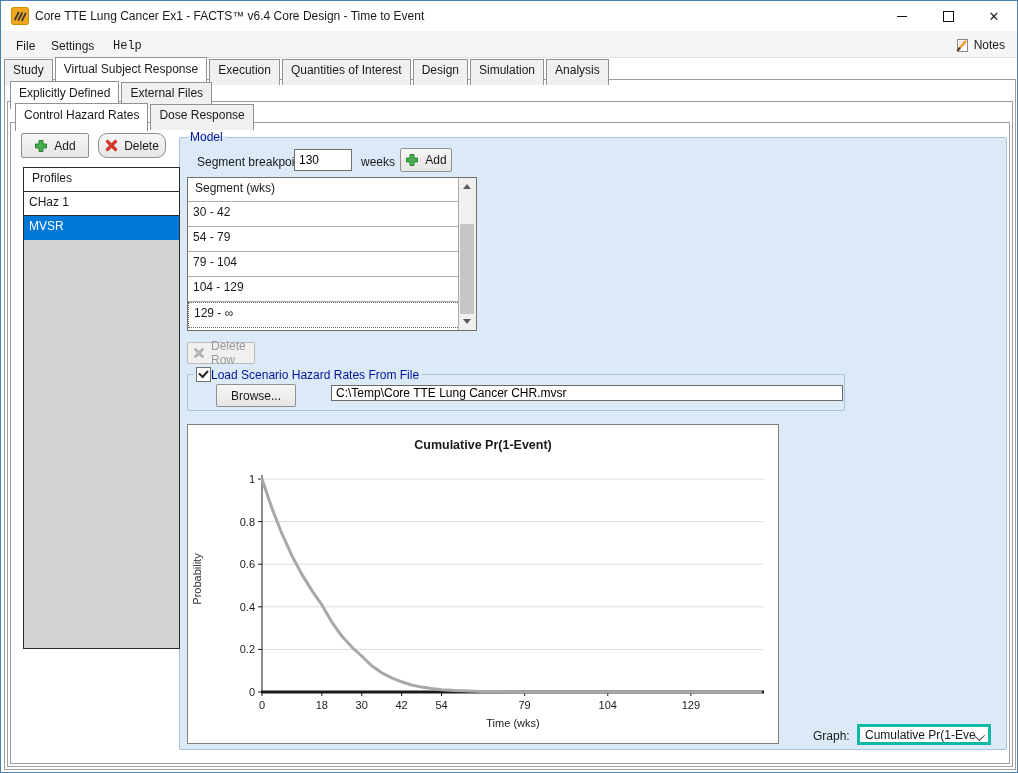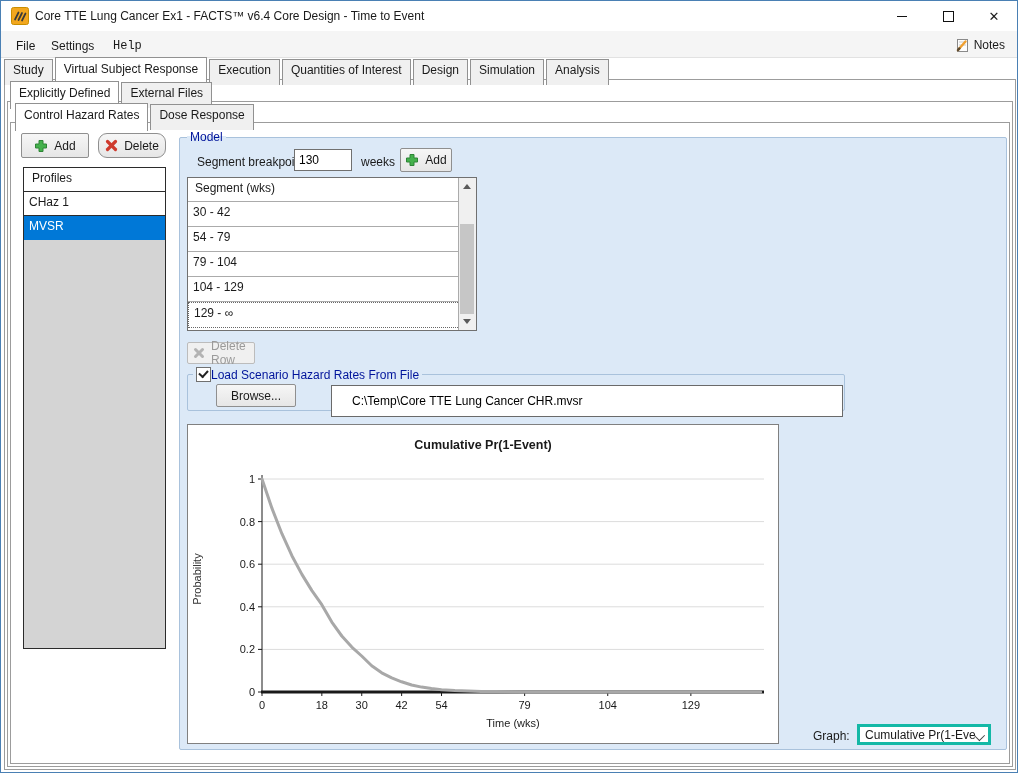--- a/index.html
+++ b/index.html
@@ -30,21 +30,21 @@
   #page2{left:6px;top:100px;width:1006px;height:666px;z-index:2;}
   #tabs3{left:14px;top:102px;z-index:9;}
   #page3{left:9px;top:121px;width:1000px;height:642px;z-index:3;}
   #tabs2 .tab.active,#tabs3 .tab.active{height:22px;}
 
   
   .btn{display:flex;align-items:center;justify-content:center;gap:6px;background:linear-gradient(#f6f6f6,#e6e6e6);border:1px solid #8f8f8f;border-radius:2px;cursor:default;z-index:10;}
   .btn.disabled{background:#f0f0f0;border-color:#bcbcbc;color:#9a9a9a;justify-content:flex-start;padding-left:5px;}
 
   
-  #profiles-list{left:22px;top:166px;width:143px;height:482px;background:#d4d4d4;border:1px solid #2b2b2b;z-index:10;}
+  #profiles-list{left:22px;top:166px;width:157px;height:482px;background:#d4d4d4;border:1px solid #2b2b2b;z-index:10;}
   .plist-header{height:20px;background:#ffffff;border-bottom:1px solid #2b2b2b;padding:3px 0 0 8px;}
   .plist-row{height:20px;background:#ffffff;border-bottom:1px solid #2b2b2b;padding:3px 0 0 5px;}
   .plist-row.selected{background:#0078d7;color:#ffffff;border-bottom:none;height:21px;}
 
   
   #model-box{left:178px;top:136px;width:828px;height:613px;background:#dce9f7;border:1px solid #a9c2dc;border-radius:2px;z-index:8;}
   .gb-label{position:absolute;z-index:12;color:#00149b;padding:0 3px;white-space:nowrap;}
   #model-label{left:186px;top:129px;background:linear-gradient(#ffffff 46%,#dce9f7 46%);}
   #load-label{left:192px;top:366px;background:#dce9f7;display:flex;align-items:center;gap:0;}
 
@@ -64,21 +64,21 @@
   .tri-down{width:0;height:0;border-left:4px solid transparent;border-right:4px solid transparent;border-top:5px solid #5a5a5a;}
   #sb-thumb{position:absolute;left:1px;top:46px;width:14px;height:90px;background:#c6c6c6;}
 
   #delete-row-btn{left:186px;top:341px;width:68px;height:22px;}
 
   
   #load-box{left:186px;top:373px;width:658px;height:37px;border:1px solid #a9c2dc;border-radius:2px;background:#dce9f7;z-index:9;}
   .checkbox{width:13px;height:13px;background:#fff;border:1px solid #707070;position:relative;}
   .checkbox.checked::after{content:"";position:absolute;left:2px;top:2px;width:7px;height:4px;border-left:2px solid #222;border-bottom:2px solid #222;transform:rotate(-48deg);}
   #browse-btn{left:215px;top:383px;width:80px;height:23px;}
-  #path-input{left:330px;top:384px;width:512px;height:32px;border:1px solid #6a6a6a;background:#fff;font:12px "Liberation Sans",sans-serif;padding:0 20px;z-index:10;}
+  #path-input{left:330px;top:384px;width:512px;height:16px;border:1px solid #6a6a6a;background:#fff;font:12px "Liberation Sans",sans-serif;padding:0 4px;z-index:10;}
 
   
   #chart-panel{left:186px;top:423px;width:592px;height:320px;background:#ffffff;border:1px solid #808080;z-index:10;}
   #chart-title{left:0;top:13px;width:100%;text-align:center;font-weight:bold;font-size:12.5px;}
   #chart-ylabel{left:-66px;top:148px;width:150px;transform:rotate(-90deg);text-align:center;font-size:11px;color:#333;}
   #chart-xlabel{left:74px;top:292px;width:502px;text-align:center;font-size:11px;color:#222;}
   #chart-svg{position:absolute;left:0;top:0;}
 
   
   #graph-label{left:812px;top:728px;z-index:10;}

